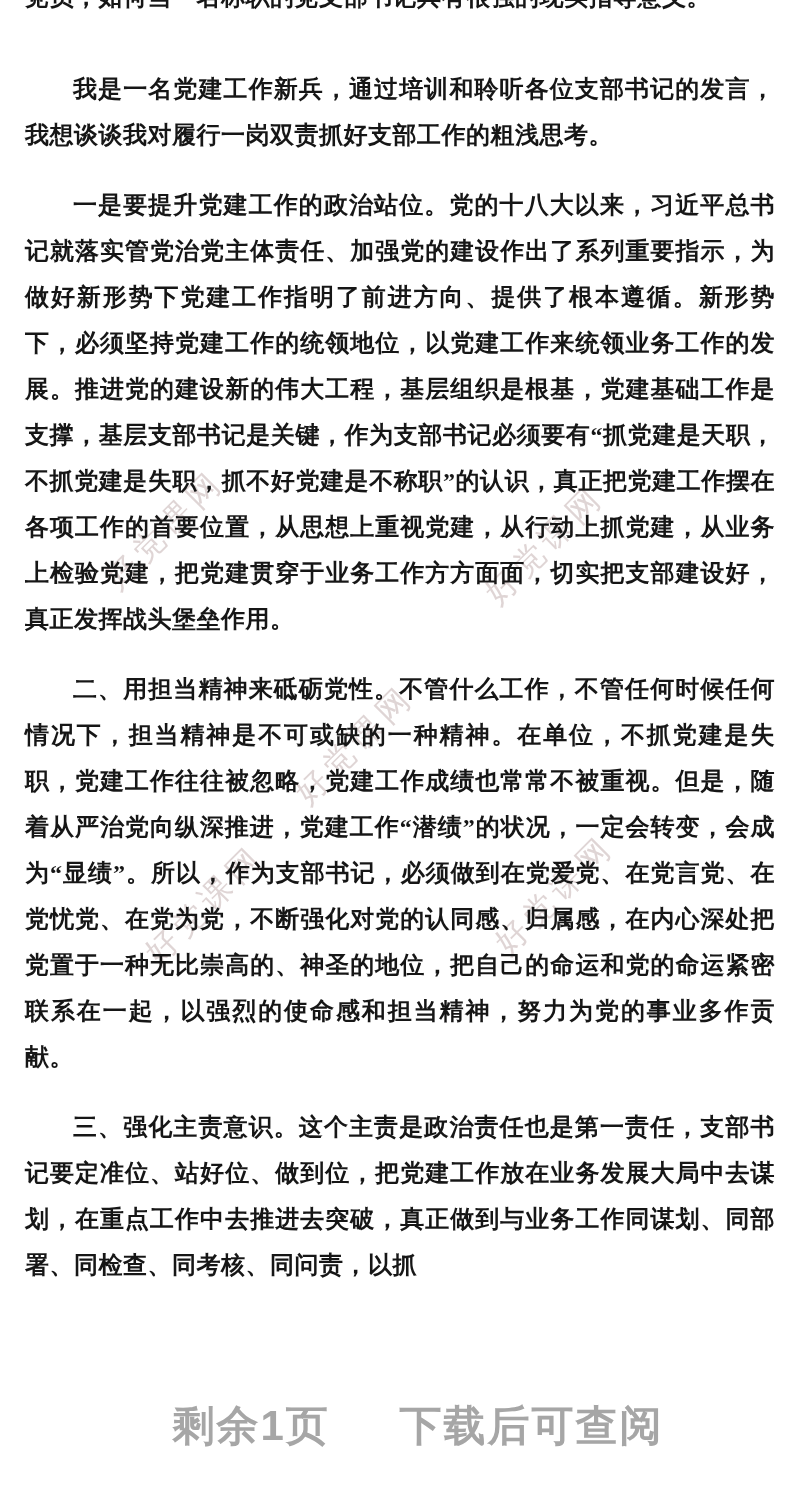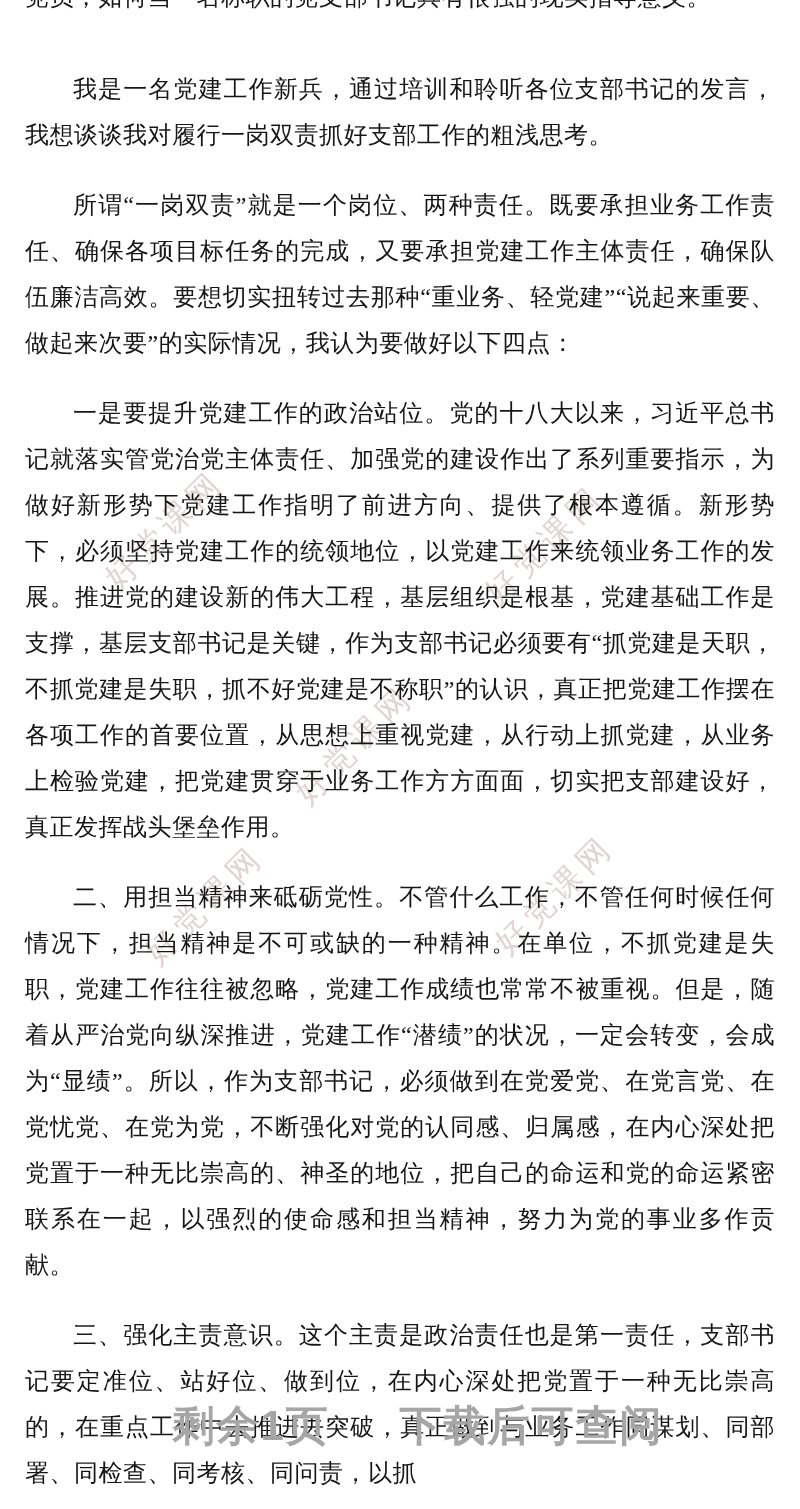--- a/index.html
+++ b/index.html
@@ -37,20 +37,21 @@
     z-index: 1;
     color: #161616;
     font-size: 24px;
     line-height: 46px;
     letter-spacing: 0.5px;
     text-align: justify;
   }
   .para {
     margin: 0 0 24px 0;
     text-indent: 2em;
+    font-weight: bold;
   }
   .para.no-indent { text-indent: 0; }
   .para.continued { margin-bottom: 46px; }
   .footer {
     position: absolute;
     left: 0;
     right: 0;
     top: 1398px;
     z-index: 2;
     text-align: center;
@@ -70,22 +71,21 @@
   <div class="watermark-layer">
       <div class="wm" style="left: 545px; top: 545px;">好党课网</div>
       <div class="wm" style="left: 165px; top: 530px;">好党课网</div>
       <div class="wm" style="left: 355px; top: 745px;">好党课网</div>
       <div class="wm" style="left: 205px; top: 905px;">好党课网</div>
       <div class="wm" style="left: 555px; top: 895px;">好党课网</div>
     </div>
   <div class="content" style="color: rgb(22, 22, 22);">
       <p class="para no-indent continued">党员，如何当一名称职的党支部书记具有很强的现实指导意义。</p>
       <p class="para">我是一名党建工作新兵，通过培训和聆听各位支部书记的发言，我想谈谈我对履行一岗双责抓好支部工作的粗浅思考。</p>
-      <p class="para">所谓“一岗双责”就是一个岗位、两种责任。既要承担业务工作责任、确保各项目标任务的完成，又要承担党建工作主体责任，确保队伍廉洁高效。要想切实扭转过去那种“重业务、轻党建”“说起来重要、做起来次要”的实际情况，我认为要做好以下四点：</p>
       <p class="para">一是要提升党建工作的政治站位。党的十八大以来，习近平总书记就落实管党治党主体责任、加强党的建设作出了系列重要指示，为做好新形势下党建工作指明了前进方向、提供了根本遵循。新形势下，必须坚持党建工作的统领地位，以党建工作来统领业务工作的发展。推进党的建设新的伟大工程，基层组织是根基，党建基础工作是支撑，基层支部书记是关键，作为支部书记必须要有“抓党建是天职，不抓党建是失职，抓不好党建是不称职”的认识，真正把党建工作摆在各项工作的首要位置，从思想上重视党建，从行动上抓党建，从业务上检验党建，把党建贯穿于业务工作方方面面，切实把支部建设好，真正发挥战头堡垒作用。</p>
       <p class="para">二、用担当精神来砥砺党性。不管什么工作，不管任何时候任何情况下，担当精神是不可或缺的一种精神。在单位，不抓党建是失职，党建工作往往被忽略，党建工作成绩也常常不被重视。但是，随着从严治党向纵深推进，党建工作“潜绩”的状况，一定会转变，会成为“显绩”。所以，作为支部书记，必须做到在党爱党、在党言党、在党忧党、在党为党，不断强化对党的认同感、归属感，在内心深处把党置于一种无比崇高的、神圣的地位，把自己的命运和党的命运紧密联系在一起，以强烈的使命感和担当精神，努力为党的事业多作贡献。</p>
-      <p class="para">三、强化主责意识。这个主责是政治责任也是第一责任，支部书记要定准位、站好位、做到位，在内心深处把党置于一种无比崇高的，在重点工作中去推进去突破，真正做到与业务工作同谋划、同部署、同检查、同考核、同问责，以抓</p>
+      <p class="para">三、强化主责意识。这个主责是政治责任也是第一责任，支部书记要定准位、站好位、做到位，把党建工作放在业务发展大局中去谋划，在重点工作中去推进去突破，真正做到与业务工作同谋划、同部署、同检查、同考核、同问责，以抓</p>
     </div>
   <div class="footer" style="color: rgb(166, 166, 166); padding-left: 36px;">
     <span class="remaining">剩余1页</span>
     <span class="hint">下载后可查阅</span>
   </div>
 </div>
 
 </body></html>

